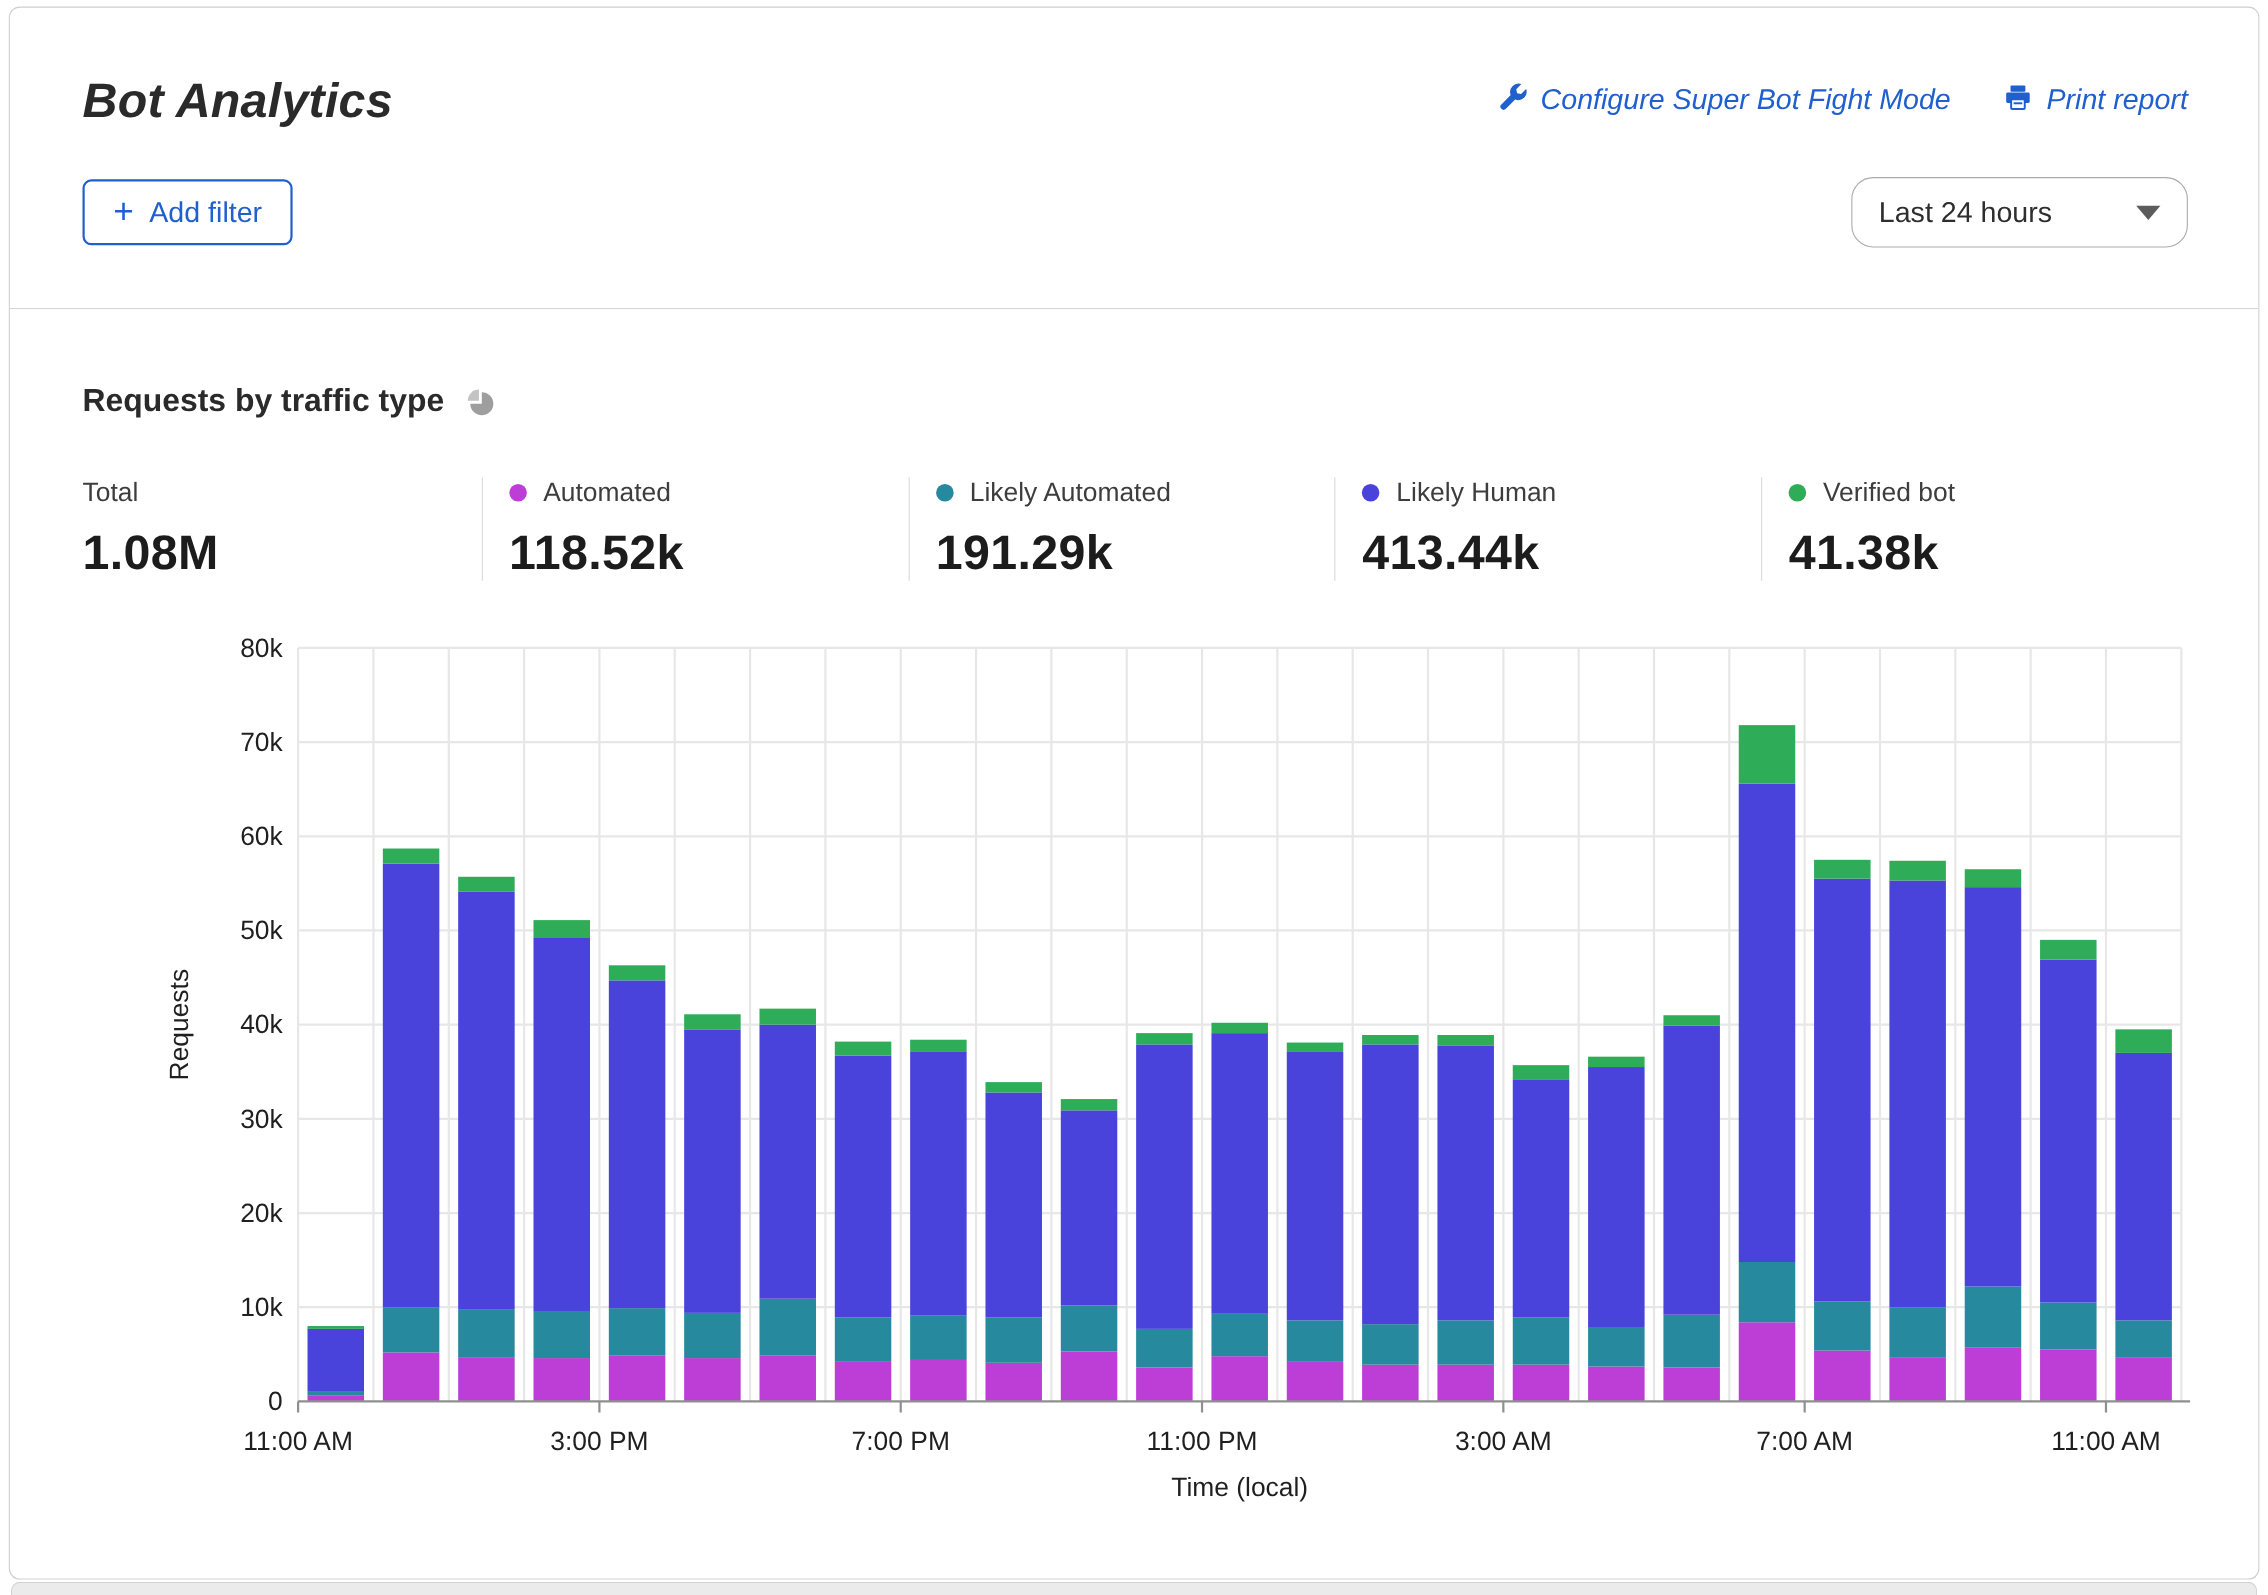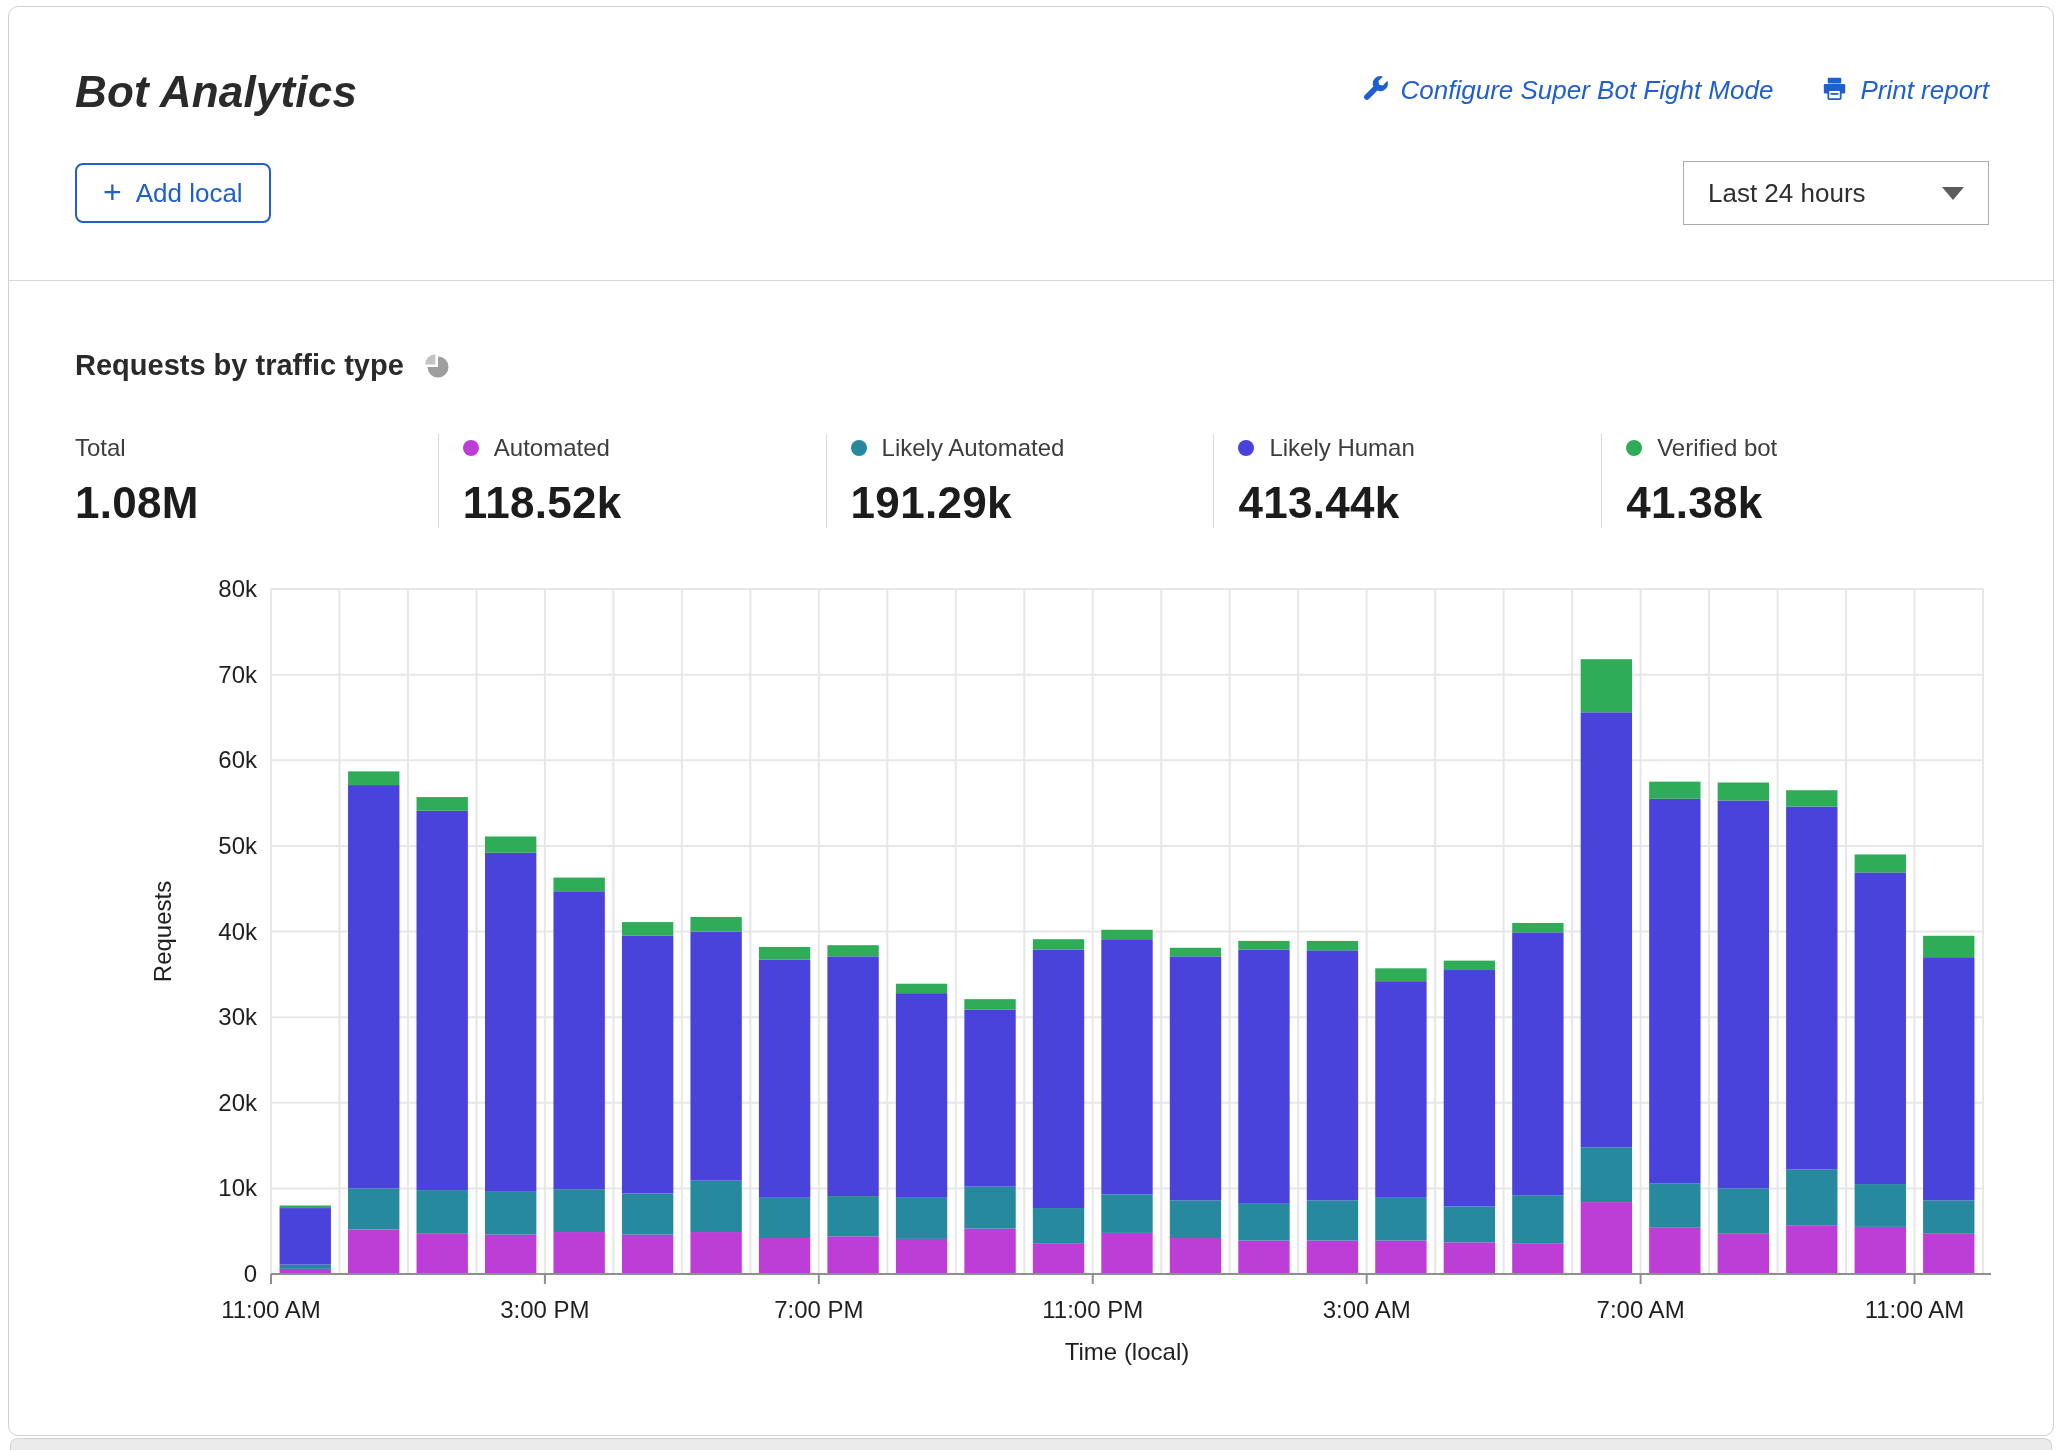--- a/index.html
+++ b/index.html
@@ -27,21 +27,21 @@
   .hlink svg{flex:0 0 auto;}
   .filter-row{display:flex;justify-content:space-between;align-items:center;margin-top:44px;}
   .add-filter-btn{
     display:flex;align-items:center;gap:14px;height:60px;padding:0 26px;
     background:#fff;border:2px solid #1f5fce;border-radius:8px;
     color:#1f5fce;font-size:26px;font-family:inherit;cursor:pointer;
   }
   .add-filter-btn .plus{font-size:32px;font-weight:400;line-height:1;margin-top:-3px;}
   .select{
     box-sizing:border-box;width:306px;height:64px;padding:0 24px;
-    border:1px solid #ababab;border-radius:0;background:#fff;
+    border:1px solid #ababab;border-radius:20px;background:#fff;
     display:flex;align-items:center;justify-content:space-between;
     font-size:26px;color:#2e2e2e;cursor:pointer;
   }
   .caret{width:0;height:0;border-left:11px solid transparent;border-right:11px solid transparent;border-top:13px solid #5c5c5c;}
   .card-body{padding:68px 64px 0 66px;}
   .section-title-row{display:flex;align-items:center;gap:18px;}
   .section-title{margin:0;font-size:29px;font-weight:700;color:#2a2a2a;}
   .stats-row{display:flex;margin-top:52px;}
   .stat{flex:1 1 0;min-width:0;}
   .stat + .stat{border-left:1px solid #d9d9d9;padding-left:24px;}
@@ -83,21 +83,21 @@
             </svg>
           </span>
           <span>Print report</span>
         </a>
       </div>
     </div>
 
     <div class="filter-row">
       <button class="add-filter-btn">
         <span class="plus">+</span>
-        <span>Add local</span>
+        <span>Add filter</span>
       </button>
       <div class="select">
         <span>Last 24 hours</span>
         <span class="caret"></span>
       </div>
     </div>
   </div>
 
   <div class="card-body">
     <div class="section-title-row">

